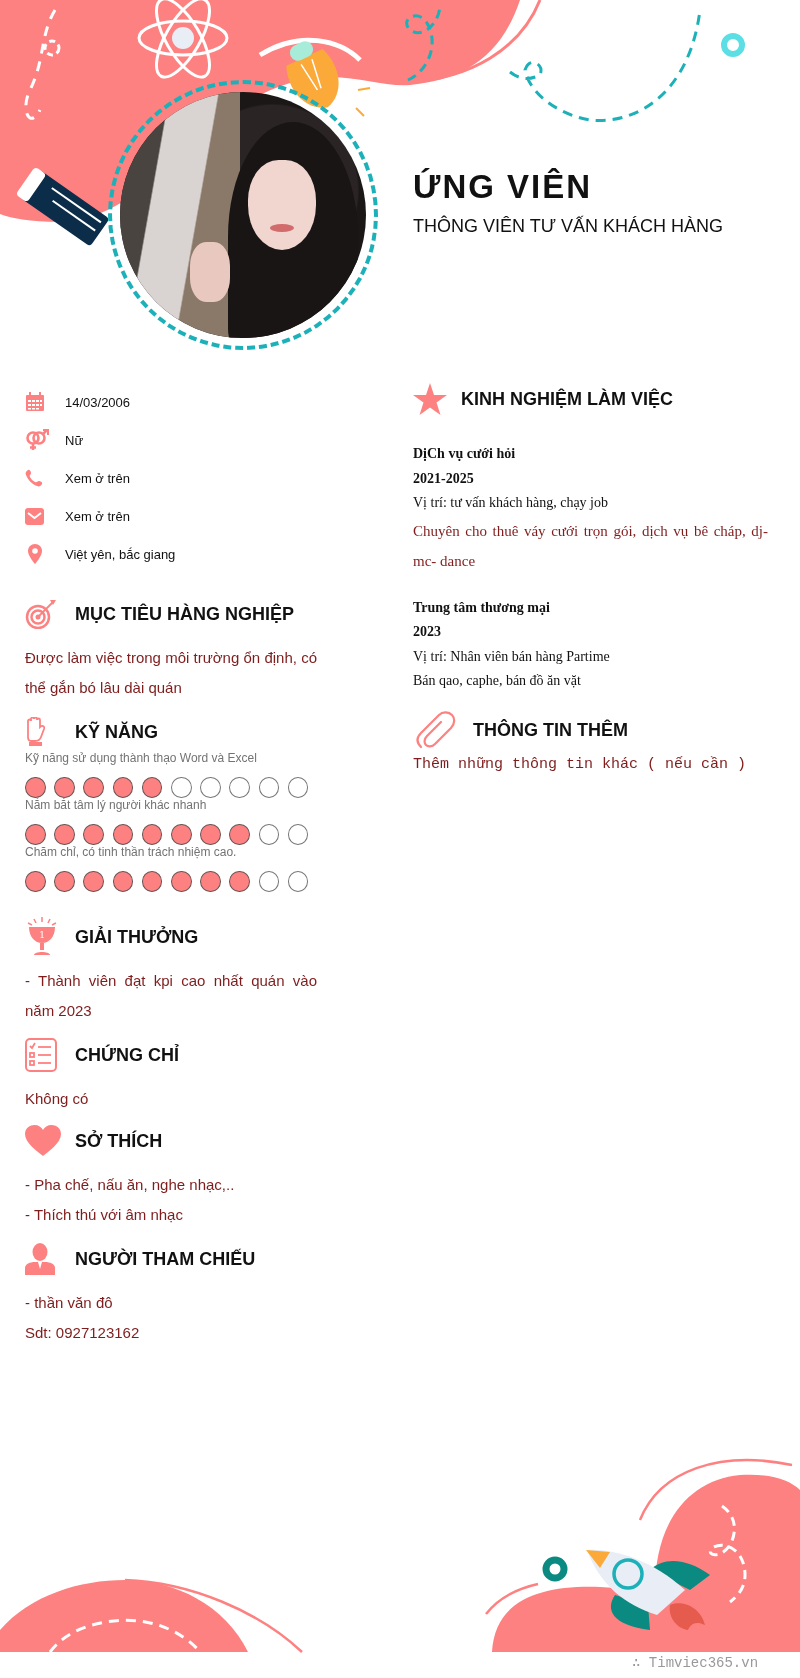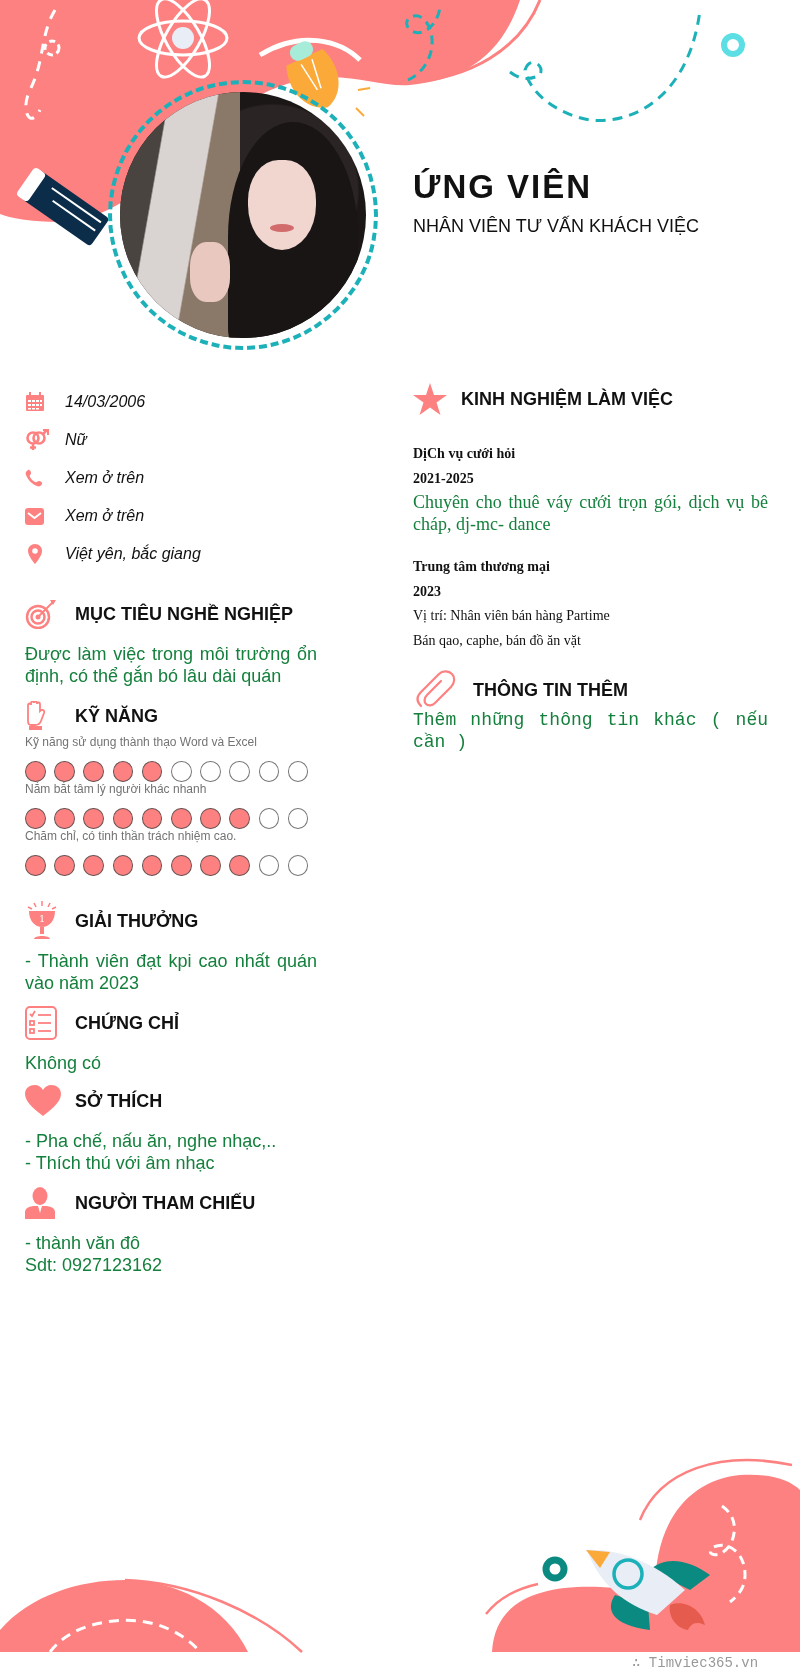--- a/index.html
+++ b/index.html
@@ -24,27 +24,27 @@
   .name-block { position: absolute; left: 413px; top: 168px; }
   .name { font-size: 33px; font-weight: 700; letter-spacing: 2px; color: #111; }
   .position { margin-top: 10px; font-size: 18px; color: #111; }
 
   
   .left-col { position: absolute; left: 25px; top: 383px; width: 292px; }
   .right-col { position: absolute; left: 413px; top: 380px; width: 355px; }
 
   .info-row { display: flex; align-items: center; height: 38px; }
   .info-row .ic { width: 28px; height: 22px; display: flex; align-items: center; justify-content: flex-start; }
-  .info-row .txt { margin-left: 12px; font-size: 16px; color: #111; font-style: italic; }
+  .info-row .txt { margin-left: 12px; font-size: 13px; color: #111; }
 
   .sec-head { display: flex; align-items: center; margin-top: 18px; }
   .sec-head .ic { width: 50px; height: 38px; display: flex; align-items: center; }
   .sec-title { font-size: 18px; font-weight: 700; color: #111; }
 
-  .para { font-size: 18px; line-height: 22px; color: #15803d; text-align: justify; }
+  .para { font-size: 15px; line-height: 30px; color: #7f1d1d; text-align: justify; }
 
   .skill-label { font-size: 12px; color: #737373; }
   .dots { display: flex; margin-top: 12px; }
   .dot { width: 21px; height: 21px; border-radius: 50%; border: 1.5px solid #777; margin-right: 8.6px; background: #fff; }
   .dot.on { background: #fe8181; border-color: #6a5353; }
 
   .exp-item { margin-top: 20px; font-size: 14px; line-height: 24.5px; font-family: Liberation Serif, serif; }
   .exp-company, .exp-period { font-weight: 700; }
 
   .watermark { position: absolute; left: 632px; top: 1654px; font-family: "Liberation Mono", "DejaVu Sans Mono", monospace; font-size: 14px; color: #999; }
@@ -95,21 +95,21 @@
       <div class="wall"></div>
       <div class="hair"></div>
       <div class="face"></div>
       <div class="lip"></div>
       <div class="hand"></div>
     </div>
   </div>
 
   <div class="name-block">
     <div class="name">ỨNG VIÊN</div>
-    <div class="position">NHÂN VIÊN TƯ VẤN KHÁCH VIỆC</div>
+    <div class="position">THÔNG VIÊN TƯ VẤN KHÁCH HÀNG</div>
   </div>
 
   <div class="left-col">
 
     <div>
       <div class="info-row">
         <span class="ic">
           <svg width="20" height="20" viewBox="0 0 20 20">
               <rect x="1" y="3" width="18" height="16" rx="1" fill="#fe8181"></rect>
               <rect x="4" y="0" width="2" height="5" fill="#fe8181"></rect>
@@ -176,21 +176,21 @@
       <div class="sec-head" style="margin-top:0;">
         <span class="ic">
           <svg width="34" height="30" viewBox="0 0 34 30">
               <circle cx="13" cy="18" r="11" fill="none" stroke="#fe8181" stroke-width="2.5"></circle>
               <circle cx="13" cy="18" r="6.5" fill="none" stroke="#fe8181" stroke-width="2.5"></circle>
               <circle cx="13" cy="18" r="2.5" fill="#fe8181"></circle>
               <line x1="13" y1="18" x2="28" y2="3" stroke="#fe8181" stroke-width="1.8"></line>
               <path d="M25 1 L31 1 L28 6 Z" fill="#fe8181"></path>
             </svg>
         </span>
-        <span class="sec-title">MỤC TIÊU NGHỀ NGHIỆP</span>
+        <span class="sec-title">MỤC TIÊU HÀNG NGHIỆP</span>
       </div>
       <div class="para" style="margin-top:10px;">
         <div>Được làm việc trong môi trường ổn định, có thể gắn bó lâu dài quán</div>
       </div>
     </div>
 
     <div>
       <div class="sec-head" style="margin-top:10px;">
         <span class="ic">
           <svg width="22" height="30" viewBox="0 0 22 30">
@@ -310,40 +310,41 @@
         <span class="ic">
           <svg width="30" height="32" viewBox="0 0 30 32">
               <ellipse cx="15" cy="9" rx="7.5" ry="9" fill="#fe8181"></ellipse>
               <path d="M0 32 L0 25 C0 21 5 19 10 19 L20 19 C25 19 30 21 30 25 L30 32 Z" fill="#fe8181"></path>
               <path d="M13 19 L15 26 L17 19 Z" fill="#fff"></path>
             </svg>
         </span>
         <span class="sec-title">NGƯỜI THAM CHIẾU</span>
       </div>
       <div class="para" style="margin-top:10px;">
-        <div>- thành văn đô</div>
+        <div>- thần văn đô</div>
         <div>Sdt: 0927123162</div>
       </div>
     </div>
   </div>
 
   <div class="right-col">
     <div>
       <div class="sec-head" style="margin-top:0;text-align:right;">
         <span class="ic" style="width:48px;">
           <svg width="34" height="32" viewBox="0 0 34 32">
               <path d="M17 0 L21 12 L34 12 L23.5 19.5 L27.5 32 L17 24.5 L6.5 32 L10.5 19.5 L0 12 L13 12 Z" fill="#fe8181"></path>
             </svg>
         </span>
         <span class="sec-title">KINH NGHIỆM LÀM VIỆC</span>
       </div>
 
       <div class="exp-item" style="margin-top:24px;">
         <div class="exp-company">DịCh vụ cưới hỏi</div>
         <div class="exp-period">2021-2025</div>
+        <div>Vị trí: tư vấn khách hàng, chạy job</div>
         <div class="para">Chuyên cho thuê váy cưới trọn gói, dịch vụ bê cháp, dj-mc- dance</div>
       </div>
 
       <div class="exp-item" style="">
         <div class="exp-company">Trung tâm thương mại</div>
         <div class="exp-period">2023</div>
         <div>Vị trí: Nhân viên bán hàng Partime</div>
         <div>Bán qao, caphe, bán đồ ăn vặt</div>
       </div>
     </div>

